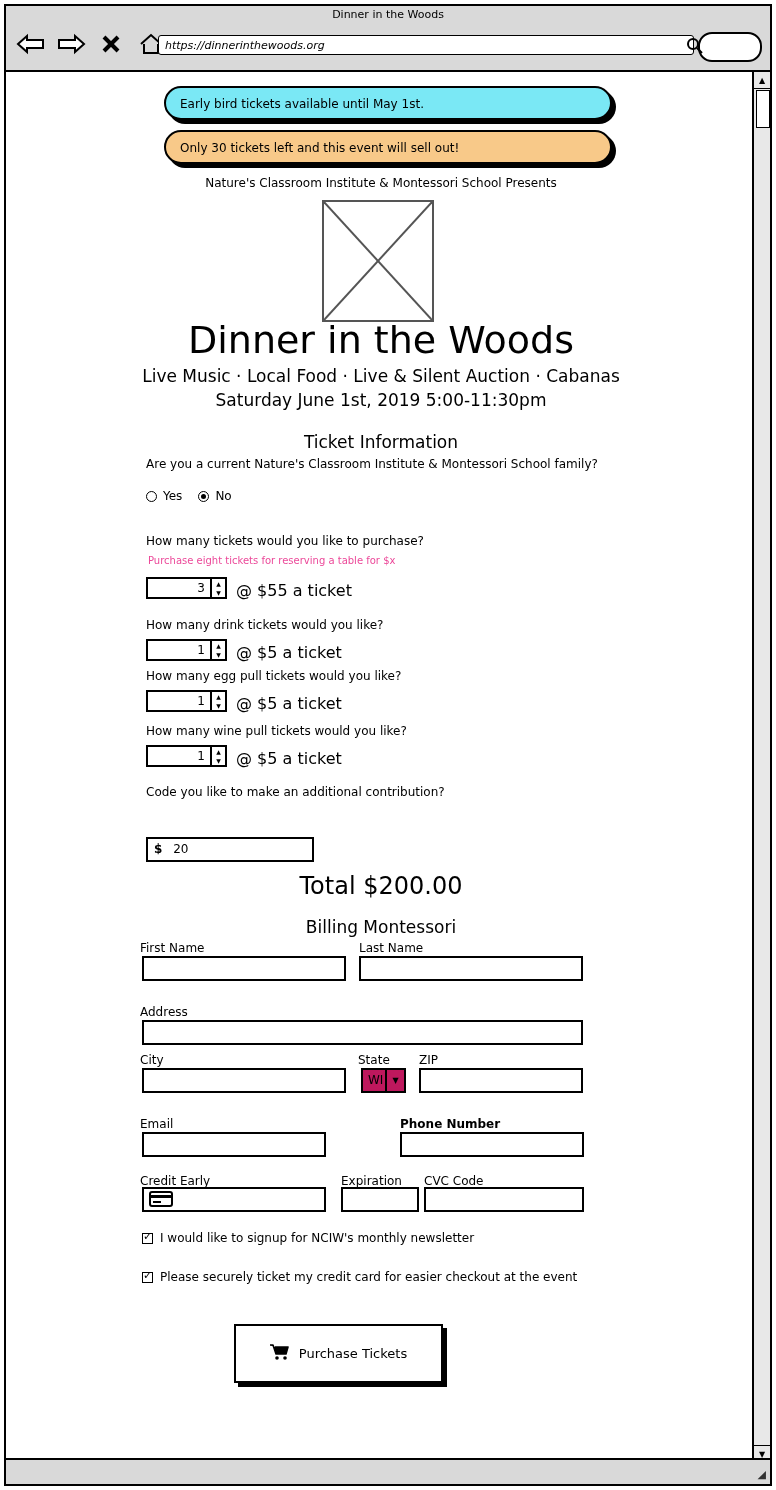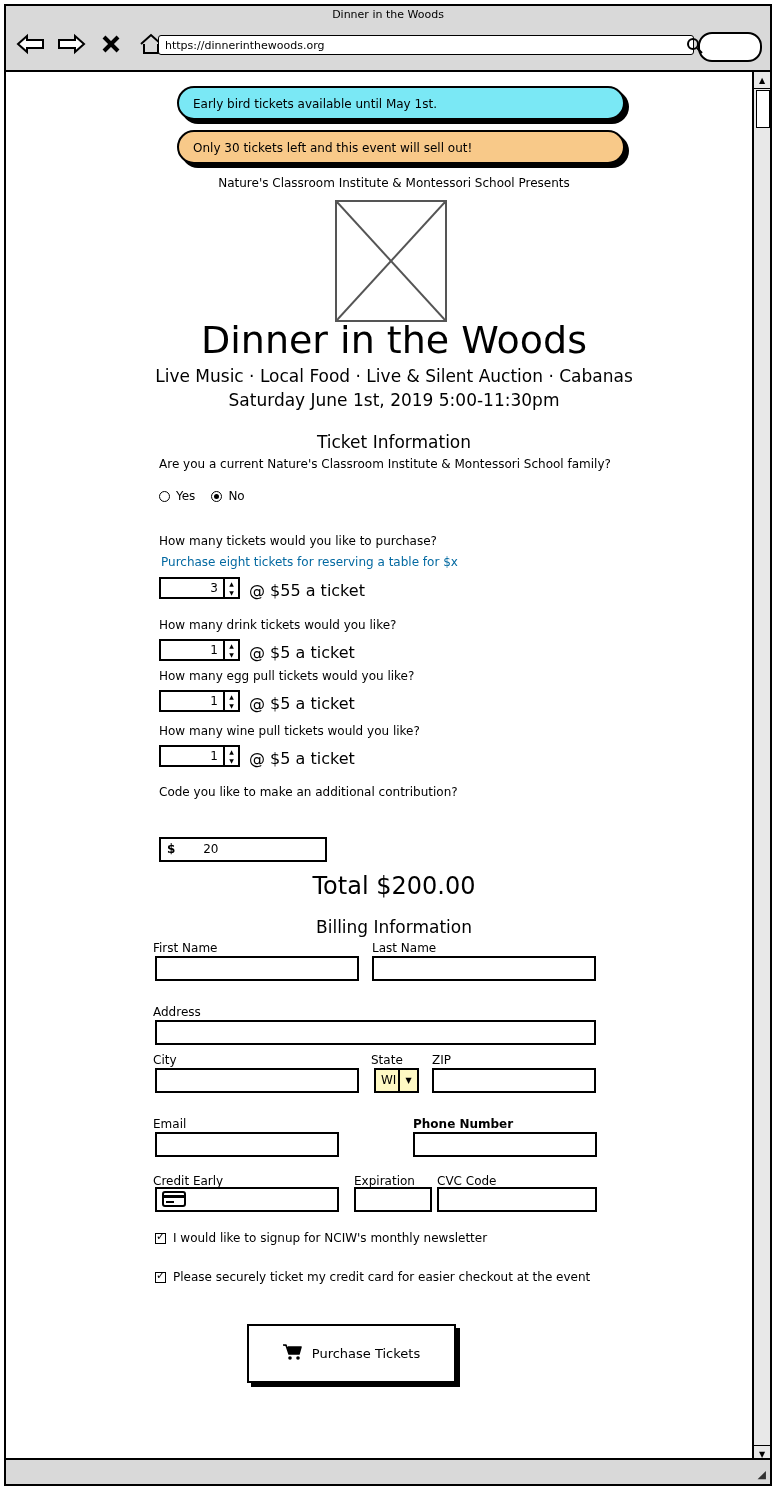--- a/index.html
+++ b/index.html
@@ -35,20 +35,21 @@
     line-height: 18px;
     color: #000;
   }
 
   
   .navbar {
     height: 46px;
     background: #d9d9d9;
     border-bottom: 2px solid #000;
     position: relative;
+    font-style: italic;
   }
   .nav-icons {
     position: absolute;
     left: 10px;
     top: 4px;
     display: flex;
     align-items: center;
     gap: 10px;
   }
   .nav-icon {
@@ -91,21 +92,20 @@
 
   
   .viewport {
     position: absolute;
     left: 0;
     top: 66px;
     width: 748px;
     height: 1390px;
     background: #fff;
     overflow: hidden;
-    padding-left: 13px;
   }
   .page {
     position: relative;
     width: 750px;
     height: 1390px;
   }
 
   
   .scrollbar {
     position: absolute;
@@ -237,22 +237,22 @@
     font-size: 17px;
     color: #000;
   }
   .lbl {
     position: absolute;
     font-size: 12px;
     color: #000;
   }
   .lbl-gray {
     position: absolute;
-    font-size: 12px;
-    color: #0369a1;
+    font-size: 10px;
+    color: #ec4899;
   }
 
   
   .radio-row {
     position: absolute;
     left: 140px;
     top: 417px;
     display: flex;
     align-items: center;
     gap: 6px;
@@ -361,21 +361,21 @@
     height: 25px;
     font-size: 12px;
     line-height: 21px;
     padding-left: 5px;
     color: #000;
   }
   .select-box {
     position: absolute;
     border: 2px solid #000;
     box-sizing: border-box;
-    background: #fef9c3;
+    background: #be185d;
     height: 25px;
     font-size: 12px;
     line-height: 21px;
     padding-left: 5px;
     color: #000;
   }
   .select-arrow {
     position: absolute;
     right: 0;
     top: 0;
@@ -544,26 +544,26 @@
         <div class="spin-btns">
           <span>▲</span>
           <span>▼</span>
         </div>
       </div>
       <div class="at-price" style="left:230px; top:677px;">@ $5 a ticket</div>
 
       <div class="lbl" style="left:140px; top:713px;">Code you like to make an additional contribution?</div>
       <div class="money-field">
         <b>$</b>
-        <span style="margin-left:24px;">20</span>
+        <span style="margin-left:7px;">20</span>
       </div>
 
       <div class="total">Total $200.00</div>
 
-      <div class="section-title" style="top:845px;">Billing Information</div>
+      <div class="section-title" style="top:845px;">Billing Montessori</div>
 
       <div class="lbl" style="left:134px; top:869px;">First Name</div>
       <div class="tinput" style="left:136px; top:884px; width:204px;"></div>
 
       <div class="lbl" style="left:353px; top:869px;">Last Name</div>
       <div class="tinput" style="left:353px; top:884px; width:224px;"></div>
 
       <div class="lbl" style="left:134px; top:933px;">Address</div>
       <div class="tinput" style="left:136px; top:948px; width:441px;"></div>
 

